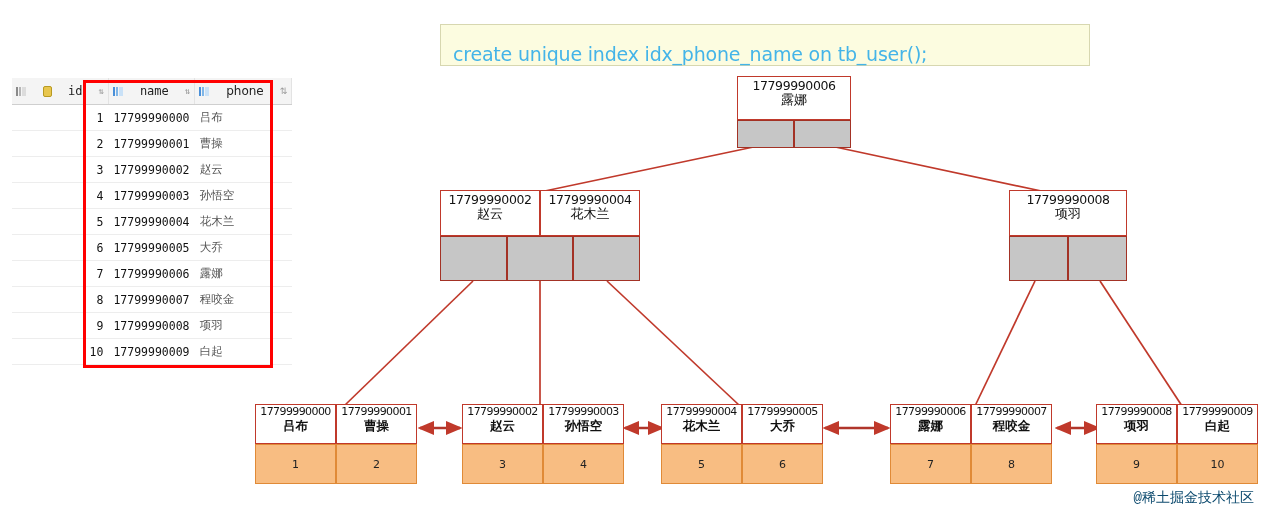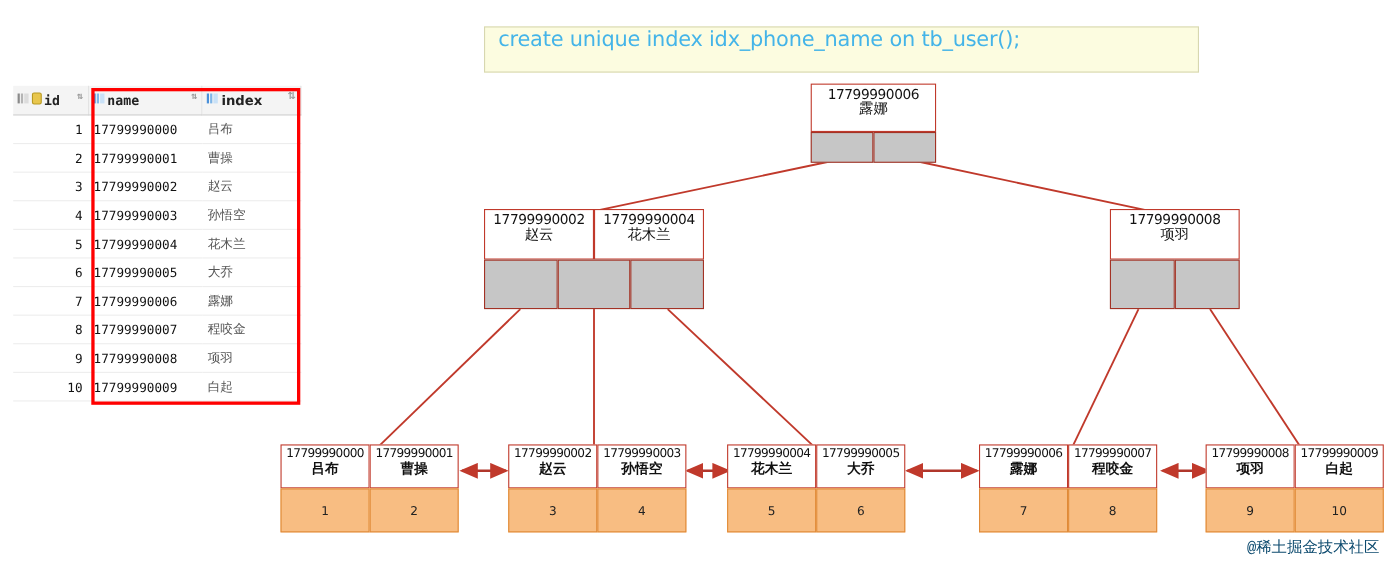--- a/index.html
+++ b/index.html
@@ -33,24 +33,23 @@
     border-right: 1px solid #e3e3e3;
     font-weight: normal;
     font-size: 12px;
     padding: 4px 4px;
     height: 18px;
     white-space: nowrap;
     color: #222;
   }
   #data-table th .hdr {
     display: flex;
-    align-items: flex-start;
-    gap: 2px;
+    align-items: center;
+    gap: 16px;
     width: 100%;
-    font-weight: bold;
   }
   #data-table th .hlabel { flex: 0 0 auto; }
   #data-table th .sortarrow {
     margin-left: auto;
     color: #9a9a9a;
     font-size: 9px;
     line-height: 9px;
   }
   #data-table td {
     border-bottom: 1px solid #ededed;
@@ -101,21 +100,21 @@
   #sql-banner {
     position: absolute;
     left: 440px;
     top: 24px;
     width: 650px;
     height: 42px;
     background: #fcfce0;
     border: 1px solid #d7d7b0;
     box-sizing: border-box;
     display: flex;
-    align-items: flex-start;
+    align-items: flex-end;
     padding-left: 12px;
     font-family: "DejaVu Sans", sans-serif;
     font-size: 19px;
     color: #44b4e8;
     letter-spacing: -0.2px;
     white-space: nowrap;
   }
   #sql-banner .hl { color: #ff1a1a; }
 
   
@@ -204,21 +203,21 @@
           <span class="sortarrow">⇅</span>
         </span>
       </th>
       <th class="col-name">
         <span class="hdr">
           <span class="gico blue">
               <i class="g1"></i>
               <i class="g2"></i>
               <i class="g3"></i>
             </span>
-          <span class="hlabel">index</span>
+          <span class="hlabel">phone</span>
           <span class="sortarrow">⇅</span>
         </span>
       </th>
     </tr>
   </thead>
   <tbody id="table-body">
       <tr>
         <td class="col-id">1</td>
         <td class="col-phone">17799990000</td>
         <td class="col-name">吕布</td>

